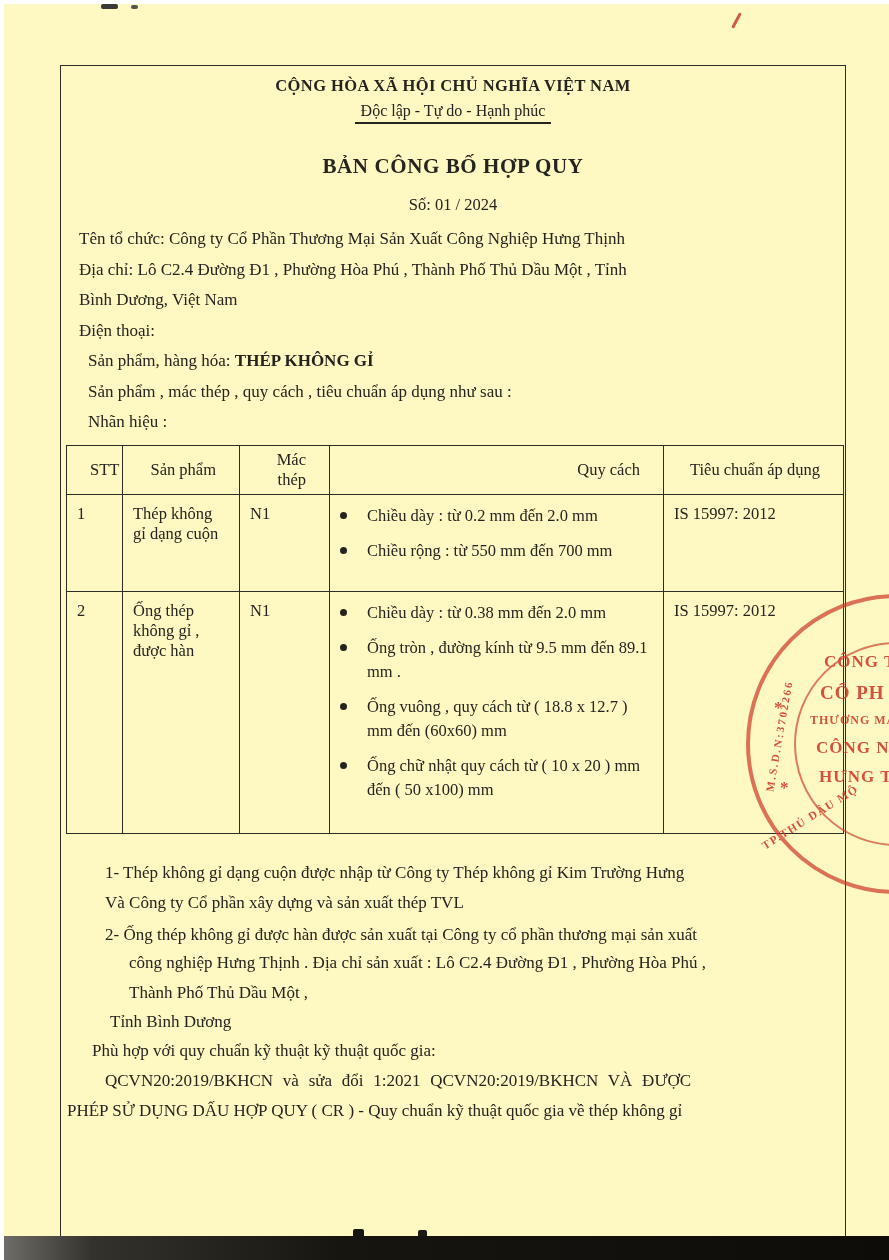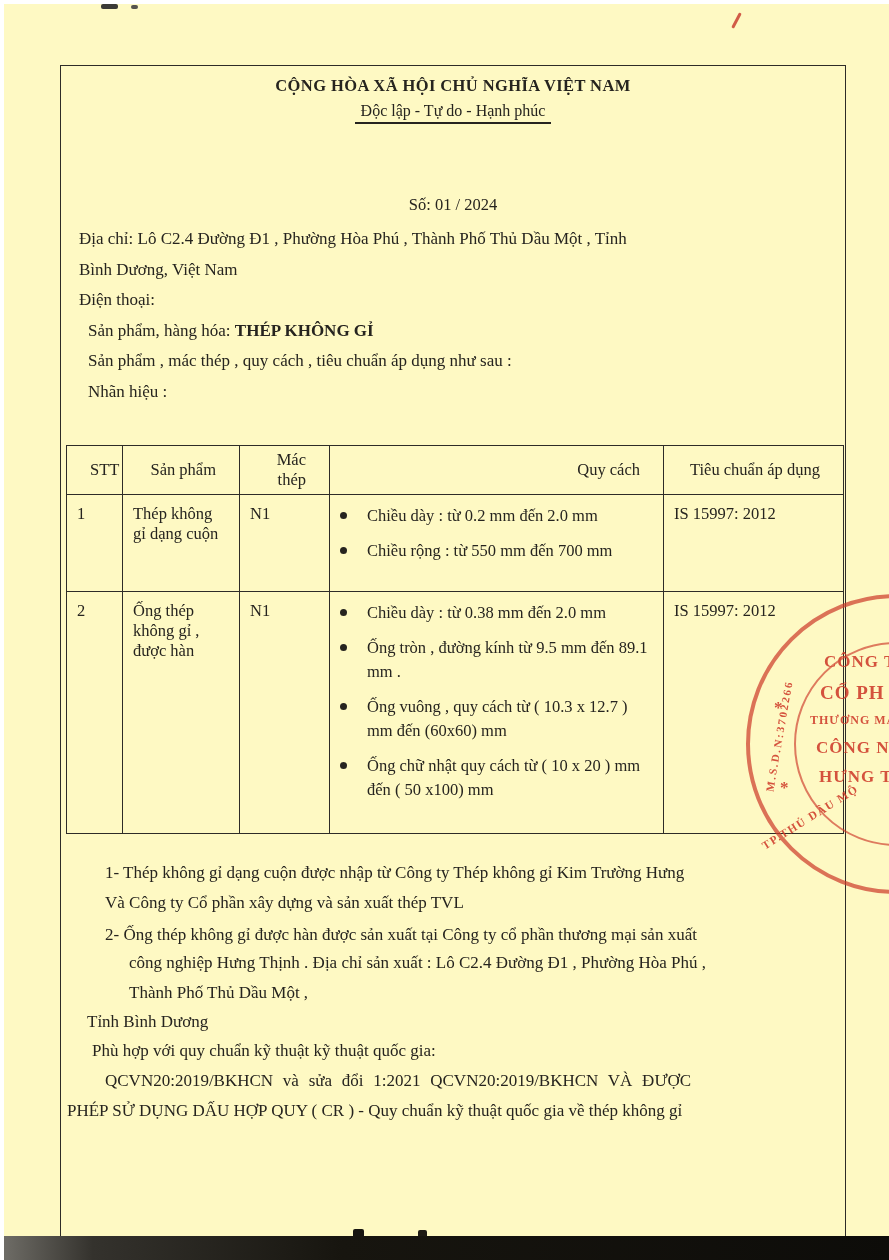--- a/index.html
+++ b/index.html
@@ -51,21 +51,21 @@
   .bullet .dot { flex:0 0 7px; width:7px; height:7px; border-radius:50%; background:#26241f; margin-top:8px; }
 
   
   .notes { position:absolute; left:63px; top:850px; width:776px; font-size:17px; z-index:2; }
   .nline { position:absolute; white-space:nowrap; line-height:26px; }
   .n1l1 { left:38px; top:6px; }
   .n1l2 { left:38px; top:36px; }
   .n2l1 { left:38px; top:68px; }
   .n2l2 { left:62px; top:96px; }
   .n2l3 { left:62px; top:126px; }
-  .ntinh { left:20px; top:155px; }
+  .ntinh { left:43px; top:155px; }
   .nphu  { left:25px; top:184px; }
   .nqcvn1 { left:38px; top:214px; word-spacing:5.5px; }
   .nqcvn2 { left:0; top:244px; }
 
   
   .stamp { position:absolute; left:742px; top:590px; width:300px; height:300px; z-index:6;
     color:#cf3c2b; opacity:.88; }
   .stamp-ring-outer { position:absolute; left:0; top:0; width:300px; height:300px;
     border:4px solid rgba(205,57,41,.8); border-radius:50%; }
   .stamp-ring-inner { position:absolute; left:48px; top:48px; width:204px; height:204px;
@@ -93,23 +93,25 @@
   <div class="speck2"></div>
   <div class="red-mark"></div>
 
   <div class="frame"></div>
 
   <div class="centered nat1">CỘNG HÒA XÃ HỘI CHỦ NGHĨA VIỆT NAM</div>
   <div class="centered nat2">
     <span class="u">Độc lập - Tự do - Hạnh phúc</span>
   </div>
 
+  <div class="centered doc-title">BẢN CÔNG BỐ HỢP QUY</div>
   <div class="centered doc-no">Số: 01 / 2024</div>
 
   <div class="info">
+    <div class="iline">Tên tổ chức: Công ty Cổ Phần Thương Mại Sản Xuất Công Nghiệp Hưng Thịnh</div>
     <div class="iline">Địa chỉ: Lô C2.4 Đường Đ1 , Phường Hòa Phú , Thành Phố Thủ Dầu Một , Tỉnh</div>
     <div class="iline">Bình Dương, Việt Nam</div>
     <div class="iline">Điện thoại:</div>
     <div class="iline indent">
       <span>Sản phẩm, hàng hóa: </span><span class="bold">THÉP KHÔNG GỈ</span>
     </div>
     <div class="iline indent">Sản phẩm , mác thép , quy cách , tiêu chuẩn áp dụng như sau :</div>
     <div class="iline indent">Nhãn hiệu :</div>
   </div>
 
@@ -158,21 +160,21 @@
             <div class="bullet">
               <span class="dot"></span>
               <span>Chiều dày : từ 0.38 mm đến 2.0 mm</span>
             </div>
             <div class="bullet">
               <span class="dot"></span>
               <span>Ống tròn , đường kính từ 9.5 mm đến 89.1 mm .</span>
             </div>
             <div class="bullet">
               <span class="dot"></span>
-              <span>Ống vuông , quy cách từ ( 10.3 x 12.7 ) mm đến (60x60) mm</span>
+              <span>Ống vuông , quy cách từ ( 18.8 x 12.7 ) mm đến (60x60) mm</span>
             </div>
             <div class="bullet">
               <span class="dot"></span>
               <span>Ống chữ nhật quy cách từ ( 10 x 20 ) mm đến ( 50 x100) mm</span>
             </div>
           </div>
         </td>
         <td>IS 15997: 2012</td>
       </tr>
     </tbody>

